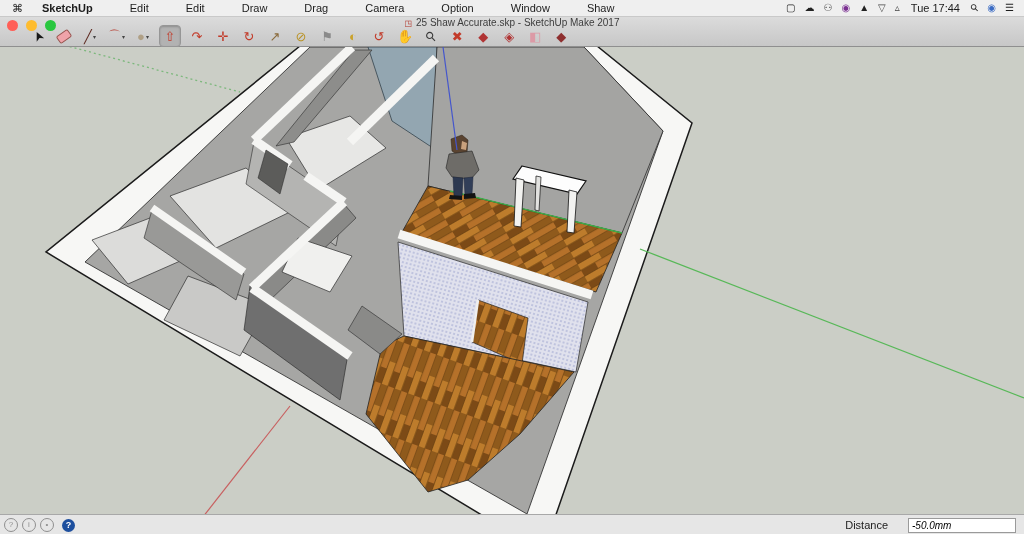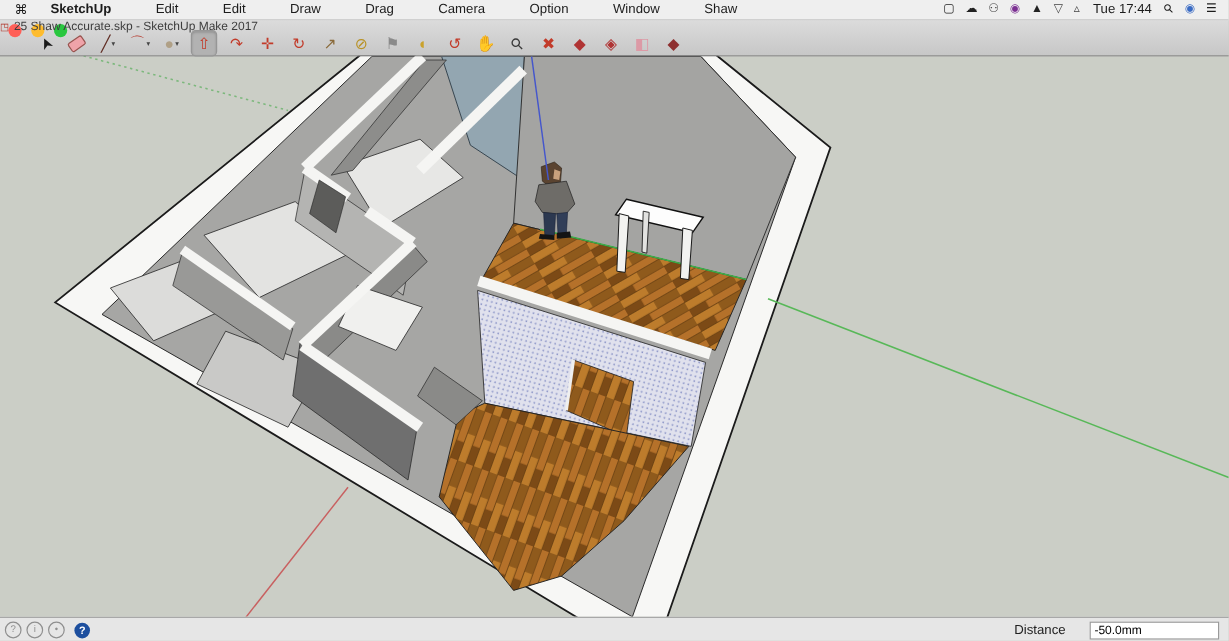--- a/index.html
+++ b/index.html
@@ -15,21 +15,21 @@
   .menubar .mstatus{display:flex;align-items:center;gap:9px;padding-right:10px;font-size:10px;}
   .menubar .mstatus .sico{font-size:10px;line-height:16px;}
   .menubar .clock{font-size:11px;padding:0 2px;text-align:center;}
   [data-name="menu-search-icon"]{display:inline-block;transform:rotate(-45deg);}
 
   
   .toolbar{position:absolute;top:16px;left:0;width:1024px;height:30px;
     background:linear-gradient(#dcdcdc,#c7c7c7);border-bottom:1px solid #8f8f8f;z-index:20;}
   .lights{position:absolute;left:7px;top:4px;display:flex;gap:8px;}
   .light{width:11px;height:11px;border-radius:50%;}
-  .wintitle{position:absolute;top:1px;left:0;width:100%;font-size:10px;color:#3d3d3d;}
+  .wintitle{position:absolute;top:1px;left:0;width:100%;text-align:center;font-size:10px;color:#3d3d3d;}
   .wintitle .doc{color:#b03024;font-size:8px;margin-right:4px;}
   .tools{position:absolute;left:28px;top:9px;display:flex;align-items:center;gap:6px;}
   .tool{min-width:16px;height:20px;display:flex;align-items:center;justify-content:center;font-size:13px;
     padding:0 2px;border-radius:4px;position:relative;}
   .tool.active{background:#b2b2b2;border:1px solid #969696;box-shadow:inset 0 1px 2px rgba(0,0,0,.2);}
   .tool .caret{font-size:6px;color:#444;margin-left:1px;}
   .eraser-shape{display:inline-block;width:12px;height:7px;background:#efa3a9;border:1px solid #97544f;border-radius:2px;transform:rotate(-35deg);}
   [data-name="tool-select"] .glyph{display:inline-block;transform:rotate(-115deg);}
   [data-name="tool-zoom"] .glyph,[data-name="tool-zoom-extents"] .glyph{display:inline-block;}
   [data-name="tool-zoom"] .glyph{transform:rotate(-45deg);}
@@ -42,21 +42,21 @@
   .statusbar{position:absolute;top:514px;left:0;width:1024px;height:20px;background:#e6e6e6;
     border-top:1px solid #a8a8a8;display:flex;align-items:center;font-size:11px;color:#1d1d1d;z-index:30;}
   .statusbar .sico-ring{width:12px;height:12px;border:1px solid #8f8f8f;border-radius:50%;color:#8f8f8f;
     font-size:8px;line-height:12px;text-align:center;margin-left:4px;flex:0 0 auto;}
   .statusbar .help-circle{width:13px;height:13px;background:#1d4f9e;border-radius:50%;color:#fff;
     font-size:9px;font-weight:bold;line-height:13px;text-align:center;margin:0 8px 0 8px;flex:0 0 auto;}
   .statusbar .hint{white-space:nowrap;}
   .statusbar .flex{flex:1;}
   .statusbar .dist-label{color:#222;margin-right:20px;}
   .statusbar input{width:100px;height:13px;font-size:10px;font-family:"Liberation Sans",sans-serif;
-    border:1px solid #9a9a9a;background:#fff;padding:0 3px;margin-right:8px;}
+    border:1px solid #9a9a9a;background:#fff;padding:0 3px;margin-right:8px;font-style:italic;}
 </style>
 </head>
 <body>
 
 <div class="menubar" data-name="menu-bar">
   <span class="apple" data-name="apple-menu-icon">⌘</span>
   <span class="menus" data-name="app-menus" style="display:flex;gap:19px;">
       <span class="menu-item app" data-name="menu-item-sketchup">SketchUp</span>
       <span class="menu-item" data-name="menu-item-file">Edit</span>
       <span class="menu-item" data-name="menu-item-edit">Edit</span>

